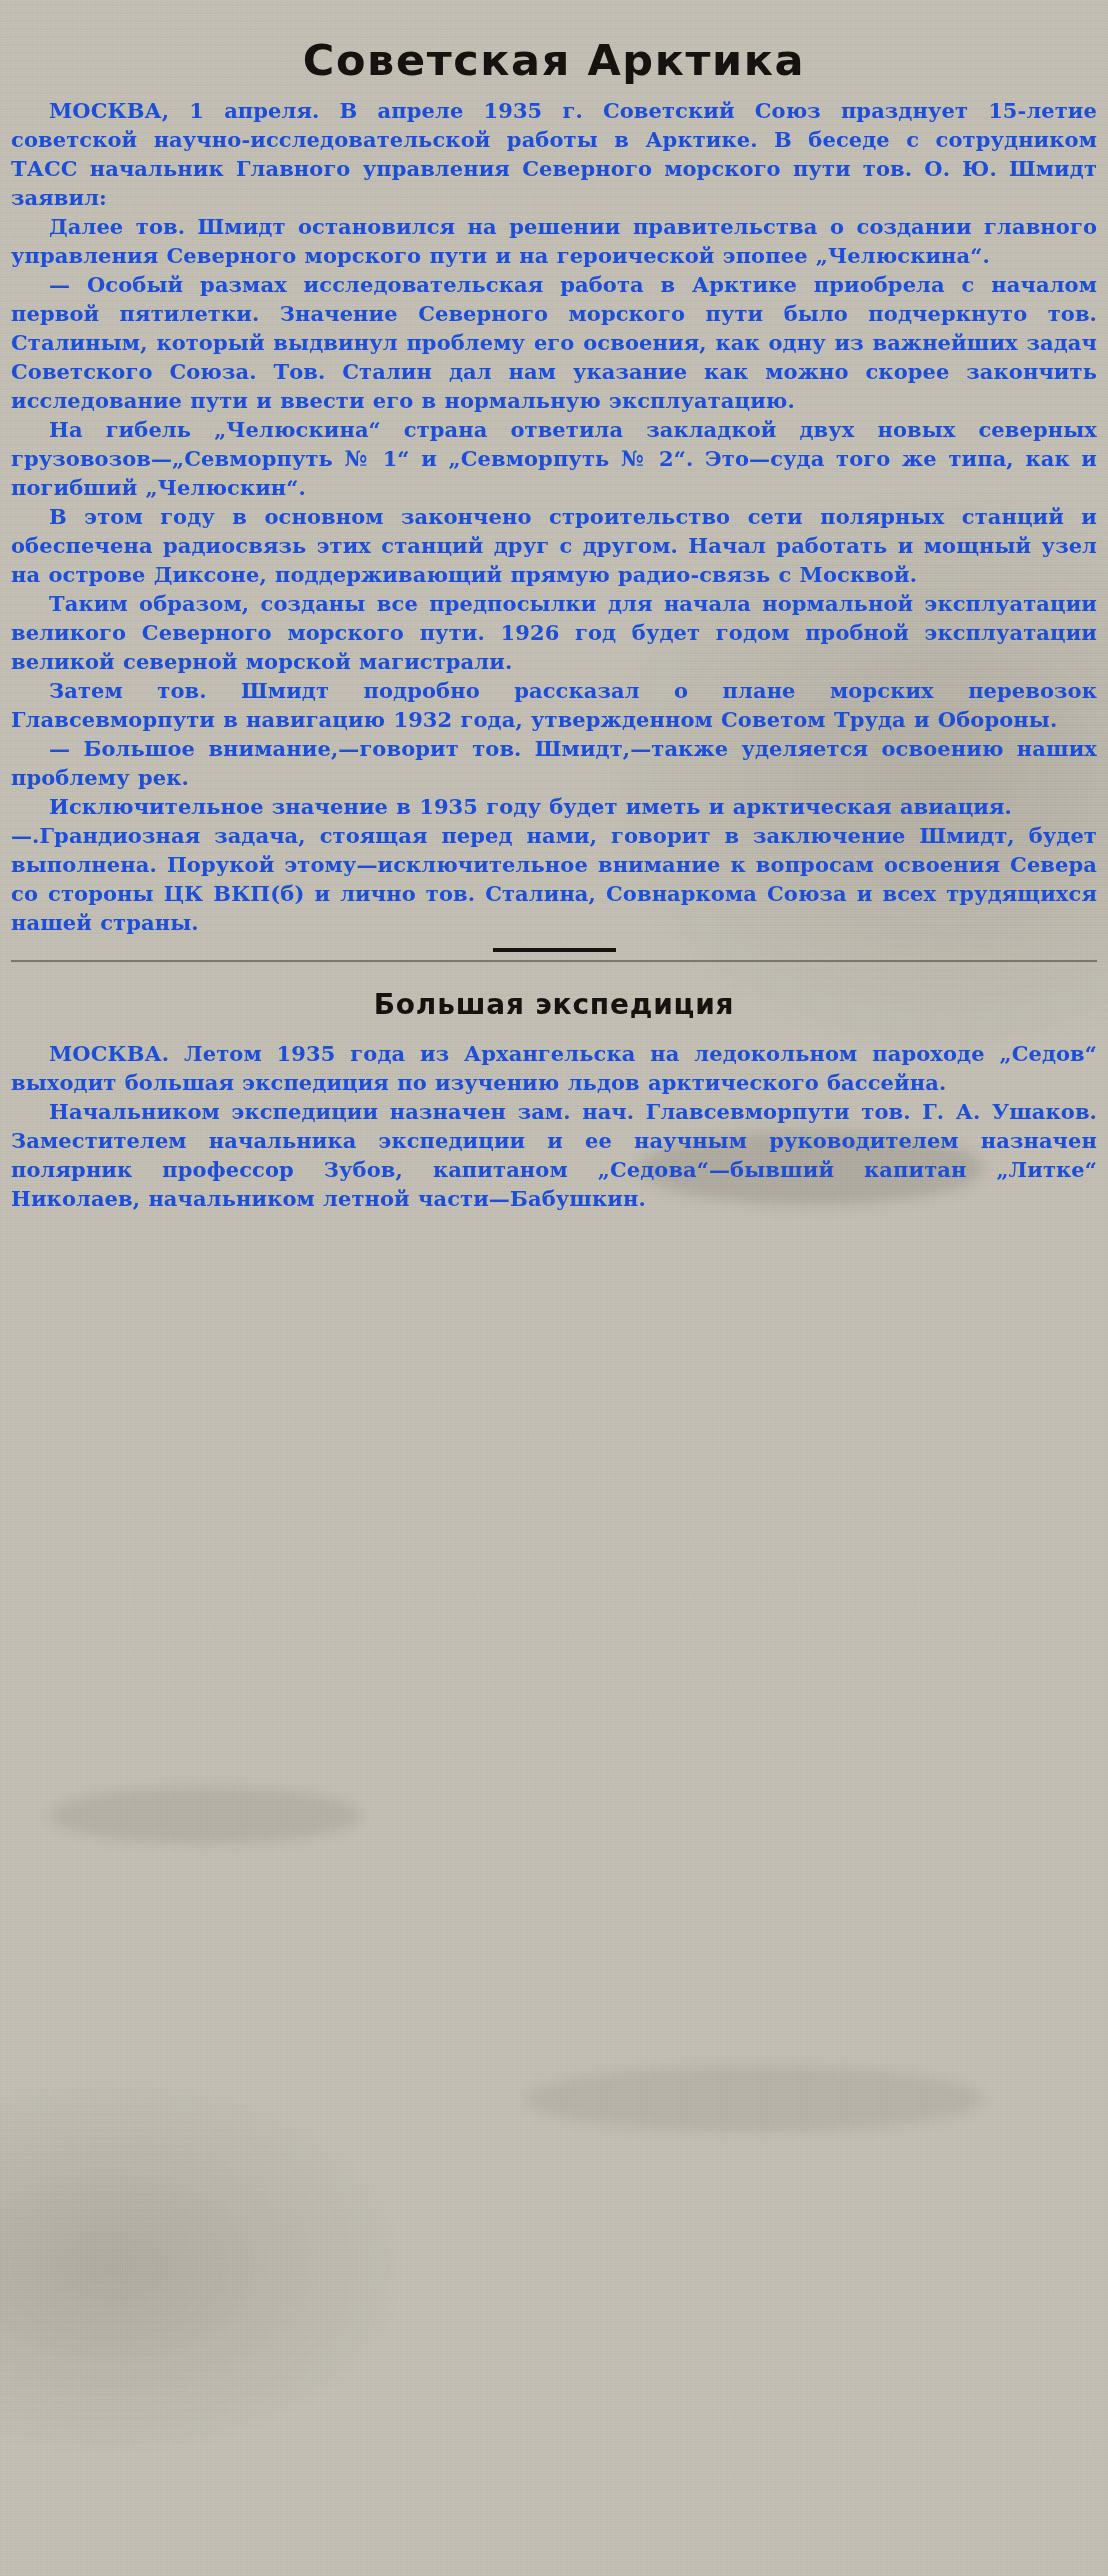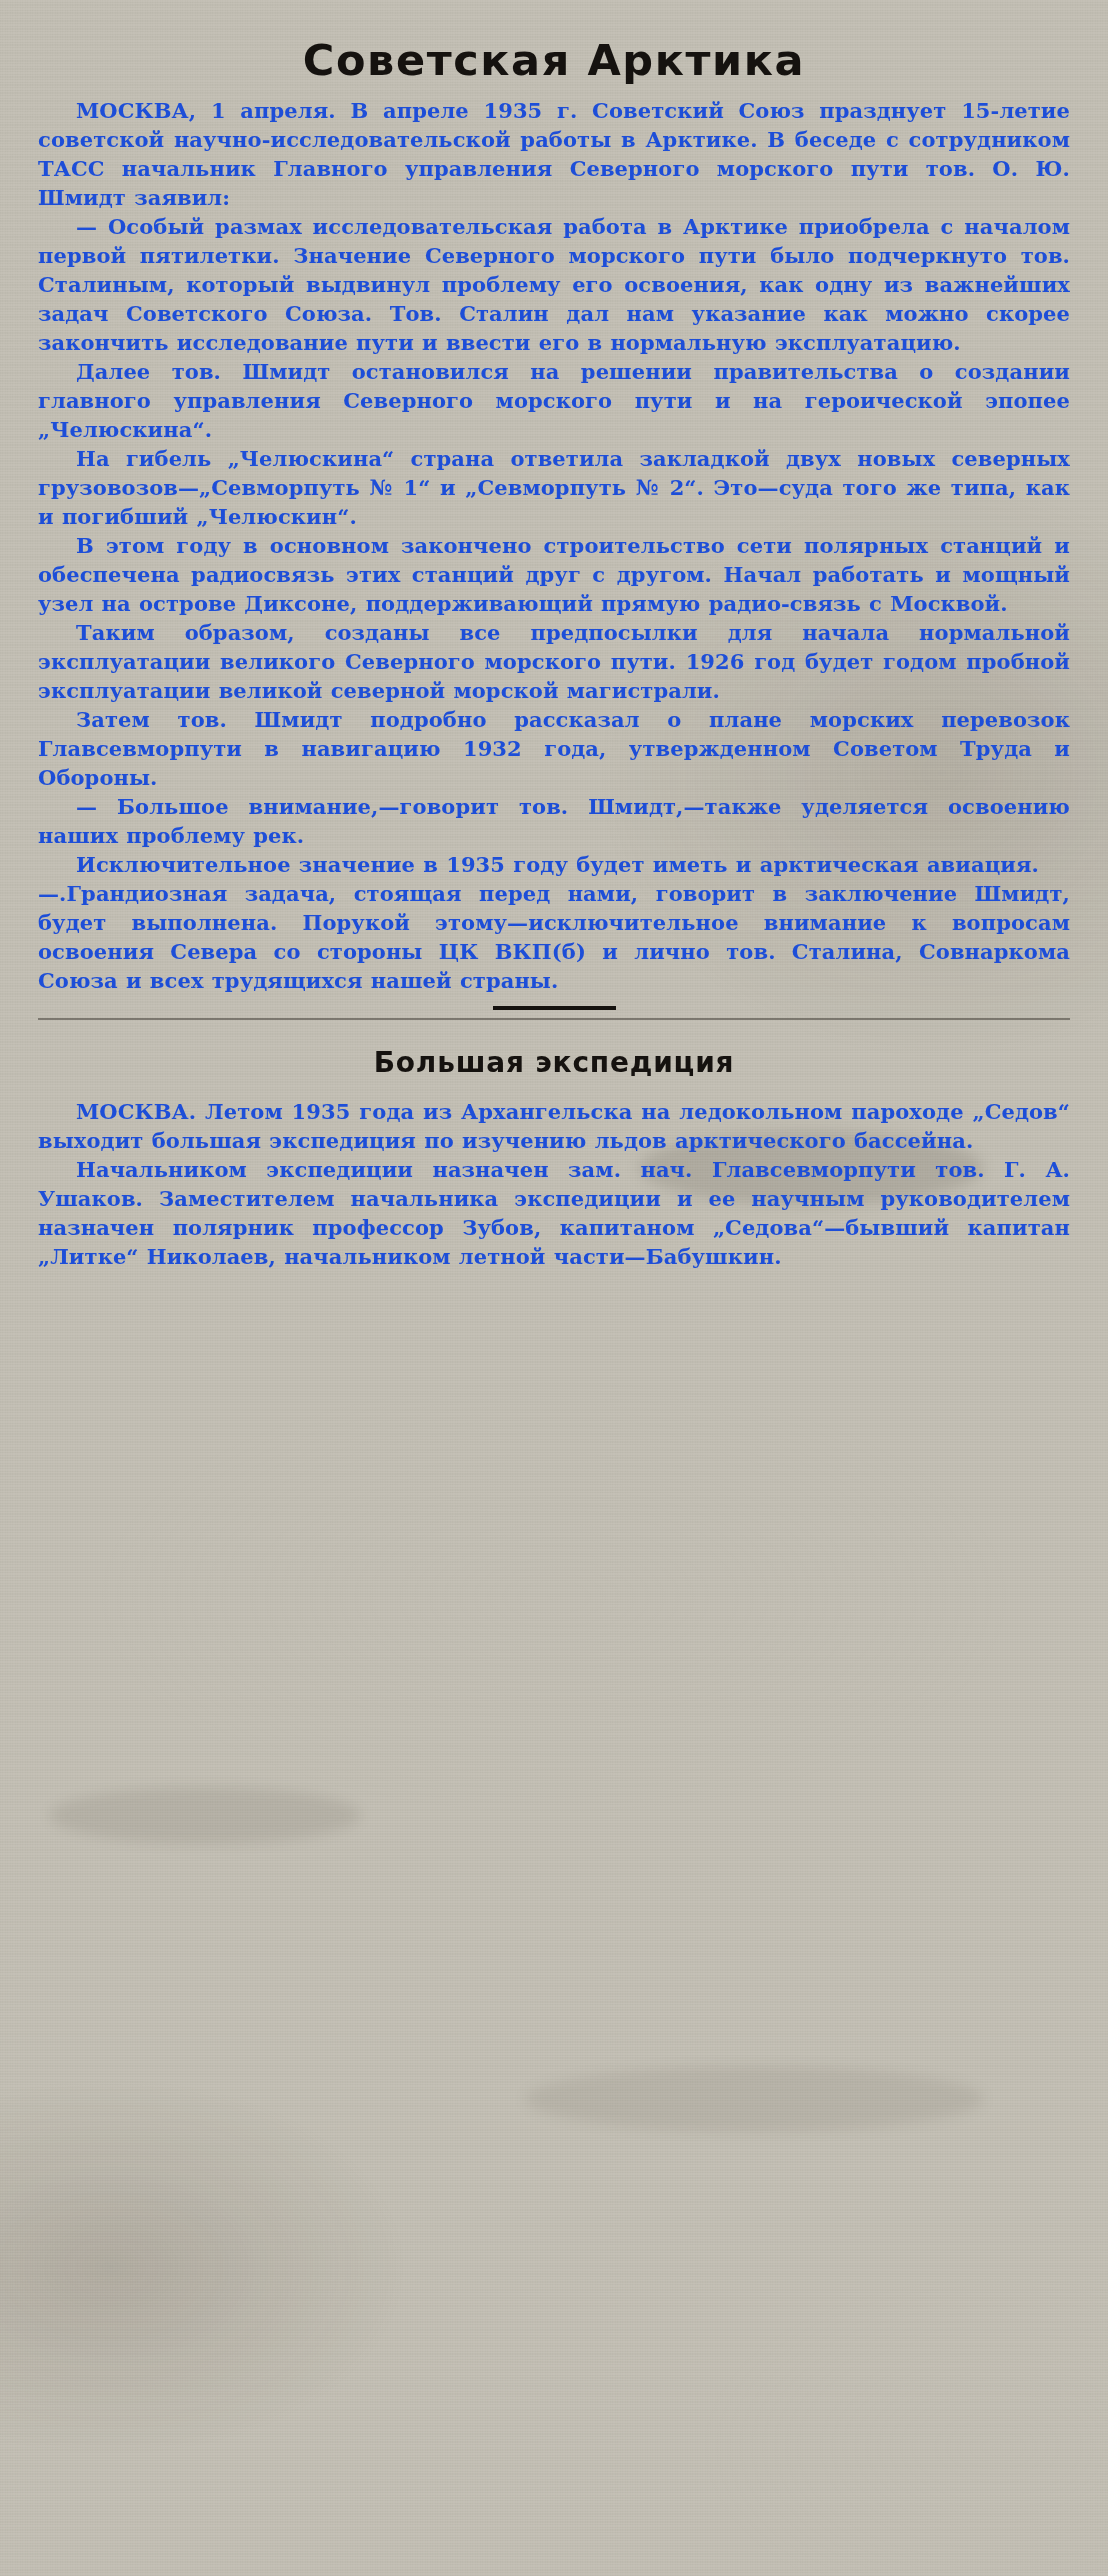--- a/index.html
+++ b/index.html
@@ -38,21 +38,21 @@
     inset: 0;
     pointer-events: none;
     background-image:
       repeating-linear-gradient(0deg, rgba(0,0,0,0.035) 0px, rgba(0,0,0,0.035) 0.8px, rgba(255,255,255,0.03) 0.8px, rgba(255,255,255,0.03) 1.6px),
       repeating-linear-gradient(90deg, rgba(0,0,0,0.025) 0px, rgba(0,0,0,0.025) 0.8px, rgba(255,255,255,0.02) 0.8px, rgba(255,255,255,0.02) 2.5px);
     opacity: 0.55;
   }
   .content {
     position: relative;
     z-index: 3;
-    padding: 0 38px;
+    padding: 0 11px;
     box-sizing: border-box;
     margin-top: 36px;
   }
   h1.headline {
     font-family: "DejaVu Sans", "Liberation Sans", sans-serif;
     font-weight: bold;
     text-align: center;
     letter-spacing: 1.6px;
     color: #15120f;
     margin: 6.6px 0 11.5px 0;
@@ -111,22 +111,22 @@
 
   <div class="smudge" style="left:639px; top:1131px; width:344px; height:74px;"></div>
   <div class="smudge" style="left:49px; top:1787px; width:312px; height:57px; opacity:0.7;"></div>
   <div class="smudge" style="left:525px; top:2066px; width:459px; height:66px; opacity:0.6;"></div>
 
   <div class="content">
 
     <h1 class="headline headline-1">Советская Арктика</h1>
 
     <p class="body">МОСКВА, 1 апреля. В апреле 1935 г. Советский Союз празднует 15-летие советской научно-исследовательской работы в Арктике. В беседе с сотрудником ТАСС начальник Главного управления Северного морского пути тов. О. Ю. Шмидт заявил:</p>
+    <p class="body">Далее тов. Шмидт остановился на решении правительства о создании главного управления Северного морского пути и на героической эпопее „Челюскина“.</p>
     <p class="body">— Особый размах исследовательская работа в Арктике приобрела с началом первой пятилетки. Значение Северного морского пути было подчеркнуто тов. Сталиным, который выдвинул проблему его освоения, как одну из важнейших задач Советского Союза. Тов. Сталин дал нам указание как можно скорее закончить исследование пути и ввести его в нормальную эксплуатацию.</p>
-    <p class="body">Далее тов. Шмидт остановился на решении правительства о создании главного управления Северного морского пути и на героической эпопее „Челюскина“.</p>
     <p class="body">На гибель „Челюскина“ страна ответила закладкой двух новых северных грузовозов—„Севморпуть № 1“ и „Севморпуть № 2“. Это—суда того же типа, как и погибший „Челюскин“.</p>
     <p class="body">В этом году в основном закончено строительство сети полярных станций и обеспечена радиосвязь этих станций друг с другом. Начал работать и мощный узел на острове Диксоне, поддерживающий прямую радио-связь с Москвой.</p>
     <p class="body">Таким образом, созданы все предпосылки для начала нормальной эксплуатации великого Северного морского пути. 1926 год будет годом пробной эксплуатации великой северной морской магистрали.</p>
     <p class="body">Затем тов. Шмидт подробно рассказал о плане морских перевозок Главсевморпути в навигацию 1932 года, утвержденном Советом Труда и Обороны.</p>
     <p class="body">— Большое внимание,—говорит тов. Шмидт,—также уделяется освоению наших проблему рек.</p>
     <p class="body">Исключительное значение в 1935 году будет иметь и арктическая авиация.</p>
     <p class="body noindent">—.Грандиозная задача, стоящая перед нами, говорит в заключение Шмидт, будет выполнена. Порукой этому—исключительное внимание к вопросам освоения Севера со стороны ЦК ВКП(б) и лично тов. Сталина, Совнаркома Союза и всех трудящихся нашей страны.</p>
 
     <div class="rule"></div>
     <div class="hairline"></div>

